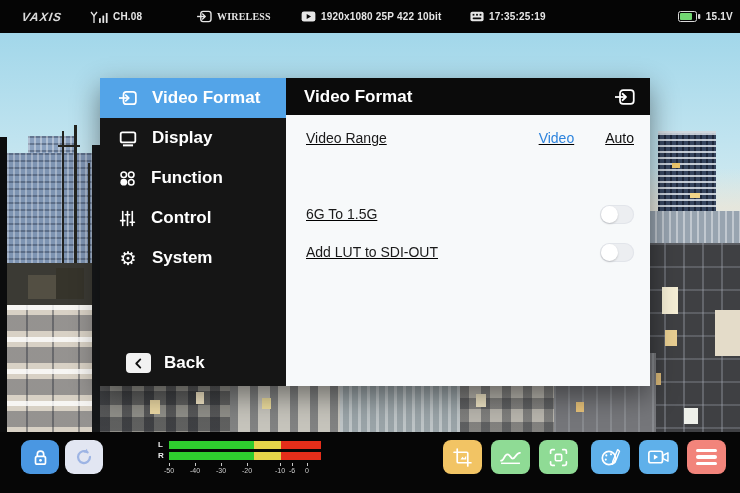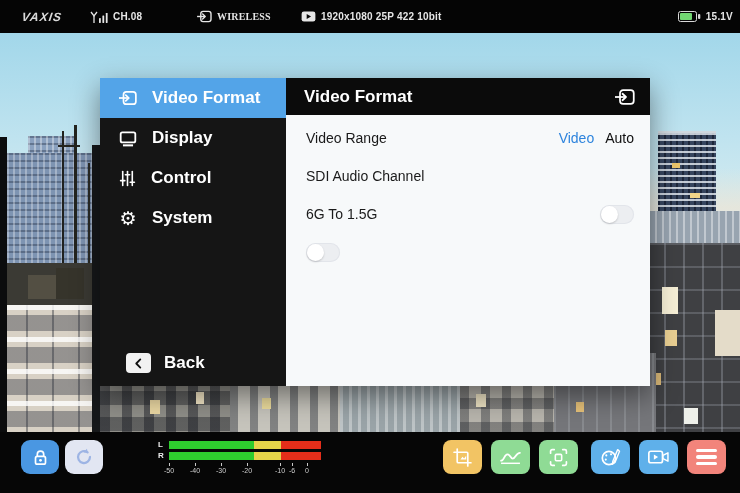--- a/index.html
+++ b/index.html
@@ -84,25 +84,25 @@
   .side-item.selected { background:#53a4e8; }
   .side-item svg, .back-row svg { flex:none; }
   .gear-glyph { font-family:"DejaVu Sans", sans-serif; font-size:19px; line-height:18px; width:18px; text-align:center; font-weight:normal; }
   .back-row { position:absolute; left:26px; bottom:13px; display:flex; align-items:center; gap:13px;
               color:#fff; font-size:17px; font-weight:bold; }
   .back-chip { width:25px; height:20px; background:#f2f2f2; border-radius:4px; display:flex; align-items:center; justify-content:center; }
 
   .panel { position:relative; width:364px; height:308px; background:#f7f9fa; }
   .panel-header { height:37px; background:#0b0b0b; display:flex; align-items:center; justify-content:space-between; padding:0 15px 0 18px; }
   .panel-header .ttl { color:#fff; font-size:17px; font-weight:bold; }
-  .rows { padding-top:4px; }
+  .rows { padding-top:4px;text-decoration:underline; }
   .row { height:38px; display:flex; align-items:center; justify-content:space-between; padding:0 16px 0 20px; }
   .row .lbl { font-size:14px; color:#1a1a1a; }
   .seg { display:flex; align-items:center; }
-  .seg.wide { gap:11px;justify-content:flex-end; } .seg.tight { gap:9px; }
+  .seg.wide { gap:31px;justify-content:flex-end; } .seg.tight { gap:9px; }
   .opt { font-size:14px; color:#0f0f0f; font-weight:500; }
   .opt.sel { color:#2e84dd; }
   .val-chev { display:flex; align-items:center; gap:27px; }
   .val { font-size:14px; color:#222; }
   .toggle { position:relative; width:34px; height:19px; border-radius:10px; background:#eceef1; box-shadow:inset 0 0 0 1px #e2e5ea; }
   .toggle::after { content:""; position:absolute; left:1px; top:1px; width:17px; height:17px; border-radius:50%; background:#fff;
                    box-shadow:0 1px 2px rgba(0,0,0,.18); }
 
   
   .bottombar { position:absolute; left:0; top:432px; width:740px; height:61px; background:#060606; }
@@ -193,20 +193,32 @@
     </div>
 
     <div class="grp g-fmt">
       <svg width="15" height="11" viewBox="0 0 16 12">
         <rect x="0.5" y="0.5" width="15" height="11" rx="2.5" fill="#e6e6e6"></rect>
         <path d="M6,3.2 L10.8,6 L6,8.8 Z" fill="#0a0a0a"></path>
       </svg>
       <span>1920x1080 25P 422 10bit</span>
     </div>
 
+    <div class="grp g-tc">
+      <svg width="14" height="11" viewBox="0 0 16 12">
+        <rect x="0.5" y="0.5" width="15" height="11" rx="2" fill="#e6e6e6"></rect>
+        <g fill="#0a0a0a">
+            <rect x="3" y="3" width="2" height="2"></rect>
+            <rect x="7" y="3" width="2" height="2"></rect>
+            <rect x="11" y="3" width="2" height="2"></rect>
+            <rect x="3" y="7" width="10" height="2" rx="1"></rect>
+          </g>
+      </svg>
+      <span>17:35:25:19</span>
+    </div>
 
     <div class="grp g-batt">
       <svg width="23" height="11" viewBox="0 0 23 11">
         <rect x="0.5" y="0.5" width="18" height="10" rx="2" fill="none" stroke="#d9d9d9" stroke-width="1"></rect>
         <rect x="2" y="2" width="12" height="7" rx="1" fill="#72d672"></rect>
         <rect x="20" y="3" width="2.3" height="5" rx="1" fill="#d9d9d9"></rect>
       </svg>
       <span>15.1V</span>
     </div>
   </div>
@@ -221,20 +233,29 @@
           <path d="M6,4.4 L8.8,7 L6,9.6" fill="none" stroke="#fff" stroke-width="1.5" stroke-linecap="round" stroke-linejoin="round"></path>
         </svg>
         <span>Video Format</span>
       </div>
       <div class="side-item">
         <svg width="18" height="17" viewBox="0 0 16 15">
           <rect x="1.5" y="2" width="13" height="9" rx="1.5" fill="none" stroke="#fff" stroke-width="1.6"></rect>
           <line x1="3.5" y1="13.6" x2="12.5" y2="13.6" stroke="#fff" stroke-width="1.8"></line>
         </svg>
         <span>Display</span>
+      </div>
+      <div class="side-item">
+        <svg width="17" height="17" viewBox="0 0 16 16">
+          <circle cx="4.5" cy="4.5" r="2.6" fill="none" stroke="#fff" stroke-width="1.5"></circle>
+          <circle cx="11.5" cy="4.5" r="2.6" fill="none" stroke="#fff" stroke-width="1.5"></circle>
+          <circle cx="11.5" cy="11.5" r="2.6" fill="none" stroke="#fff" stroke-width="1.5"></circle>
+          <circle cx="4.5" cy="11.5" r="3.2" fill="#fff"></circle>
+        </svg>
+        <span>Function</span>
       </div>
       <div class="side-item">
         <svg width="17" height="17" viewBox="0 0 16 16">
           <g stroke="#fff" stroke-width="1.5" stroke-linecap="round">
             <line x1="3.5" y1="1.5" x2="3.5" y2="14.5"></line>
               <line x1="8" y1="1.5" x2="8" y2="14.5"></line>
               <line x1="12.5" y1="1.5" x2="12.5" y2="14.5"></line>
             <line x1="1.5" y1="10" x2="5.5" y2="10"></line>
               <line x1="6" y1="4.5" x2="10" y2="4.5"></line>
               <line x1="10.5" y1="11.5" x2="14.5" y2="11.5"></line>
@@ -269,27 +290,27 @@
 
       <div class="rows">
         <div class="row">
           <span class="lbl">Video Range</span>
           <span class="seg wide">
             <span class="opt sel">Video</span>
             <span class="opt">Auto</span>
           </span>
         </div>
         <div class="row">
-          <span class="lbl">SDI Audio Channel</span>
         </div>
         <div class="row">
           <span class="lbl">6G To 1.5G</span>
           <span class="toggle"></span>
         </div>
         <div class="row">
+          <span class="lbl">Add LUT to SDI-OUT</span>
           <span class="toggle"></span>
         </div>
       </div>
     </div>
   </div>
 
   <div class="bottombar">
 
     <div class="sq-btn btn-lock">
       <svg width="17" height="17" viewBox="0 0 16 16">

